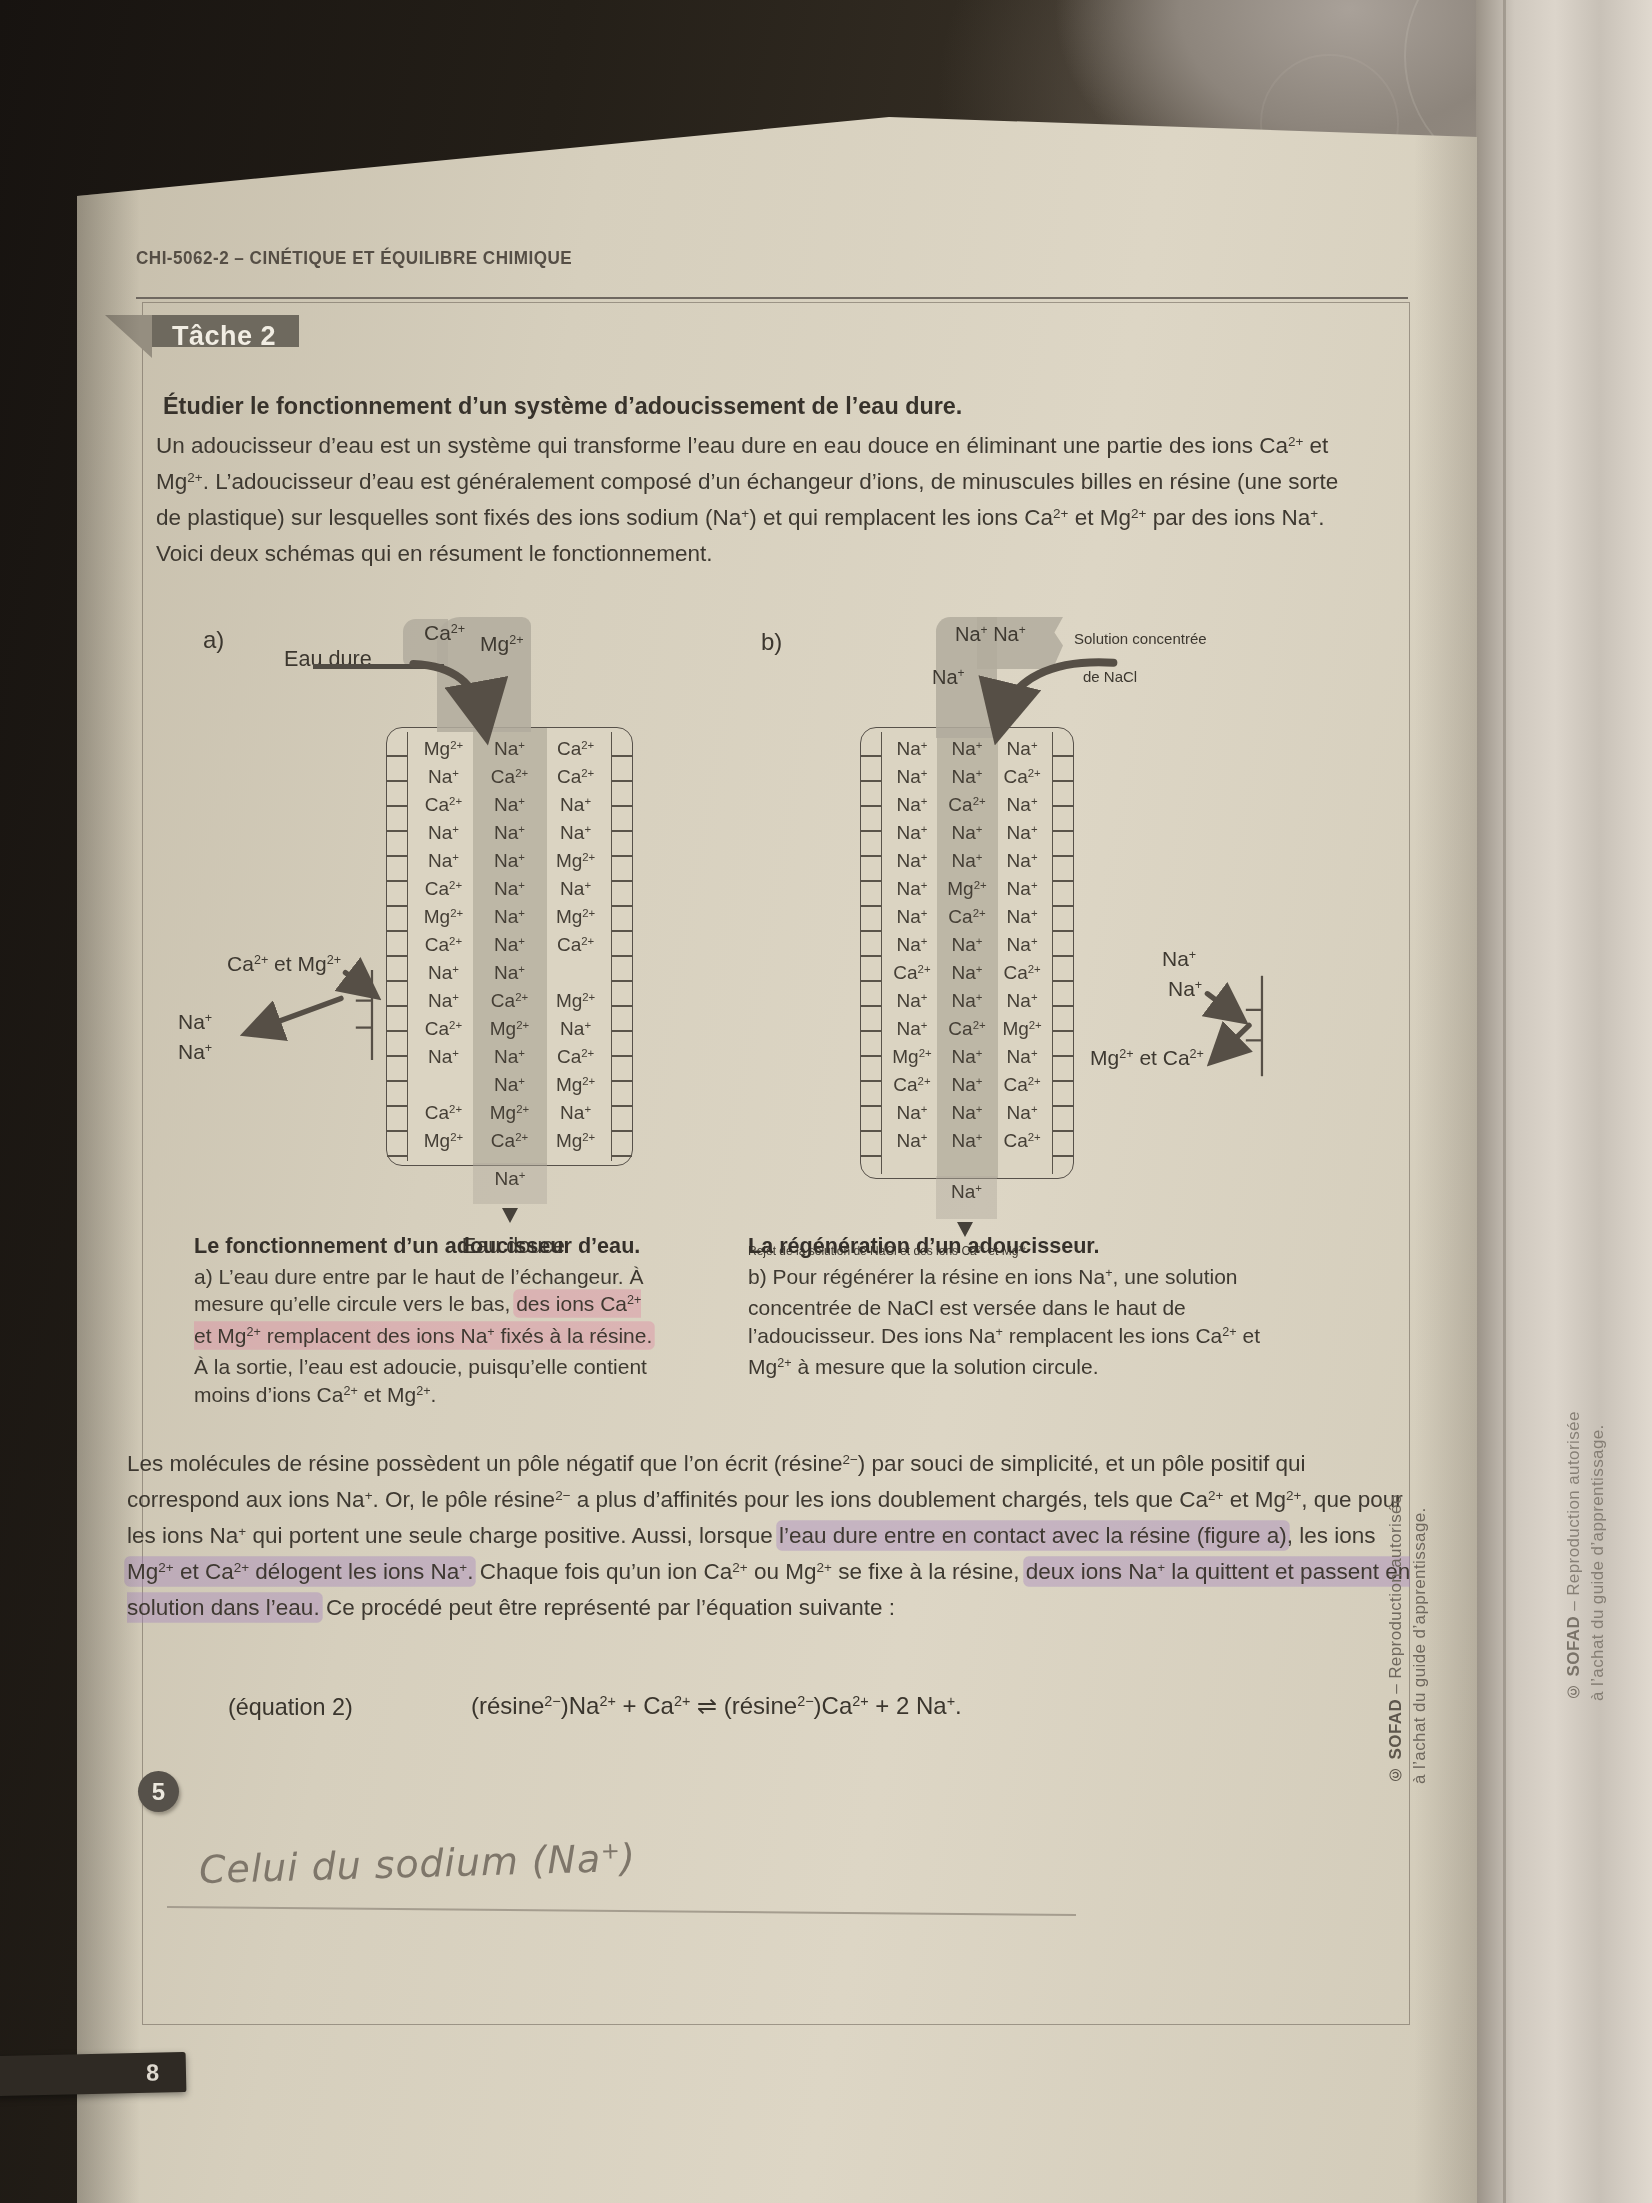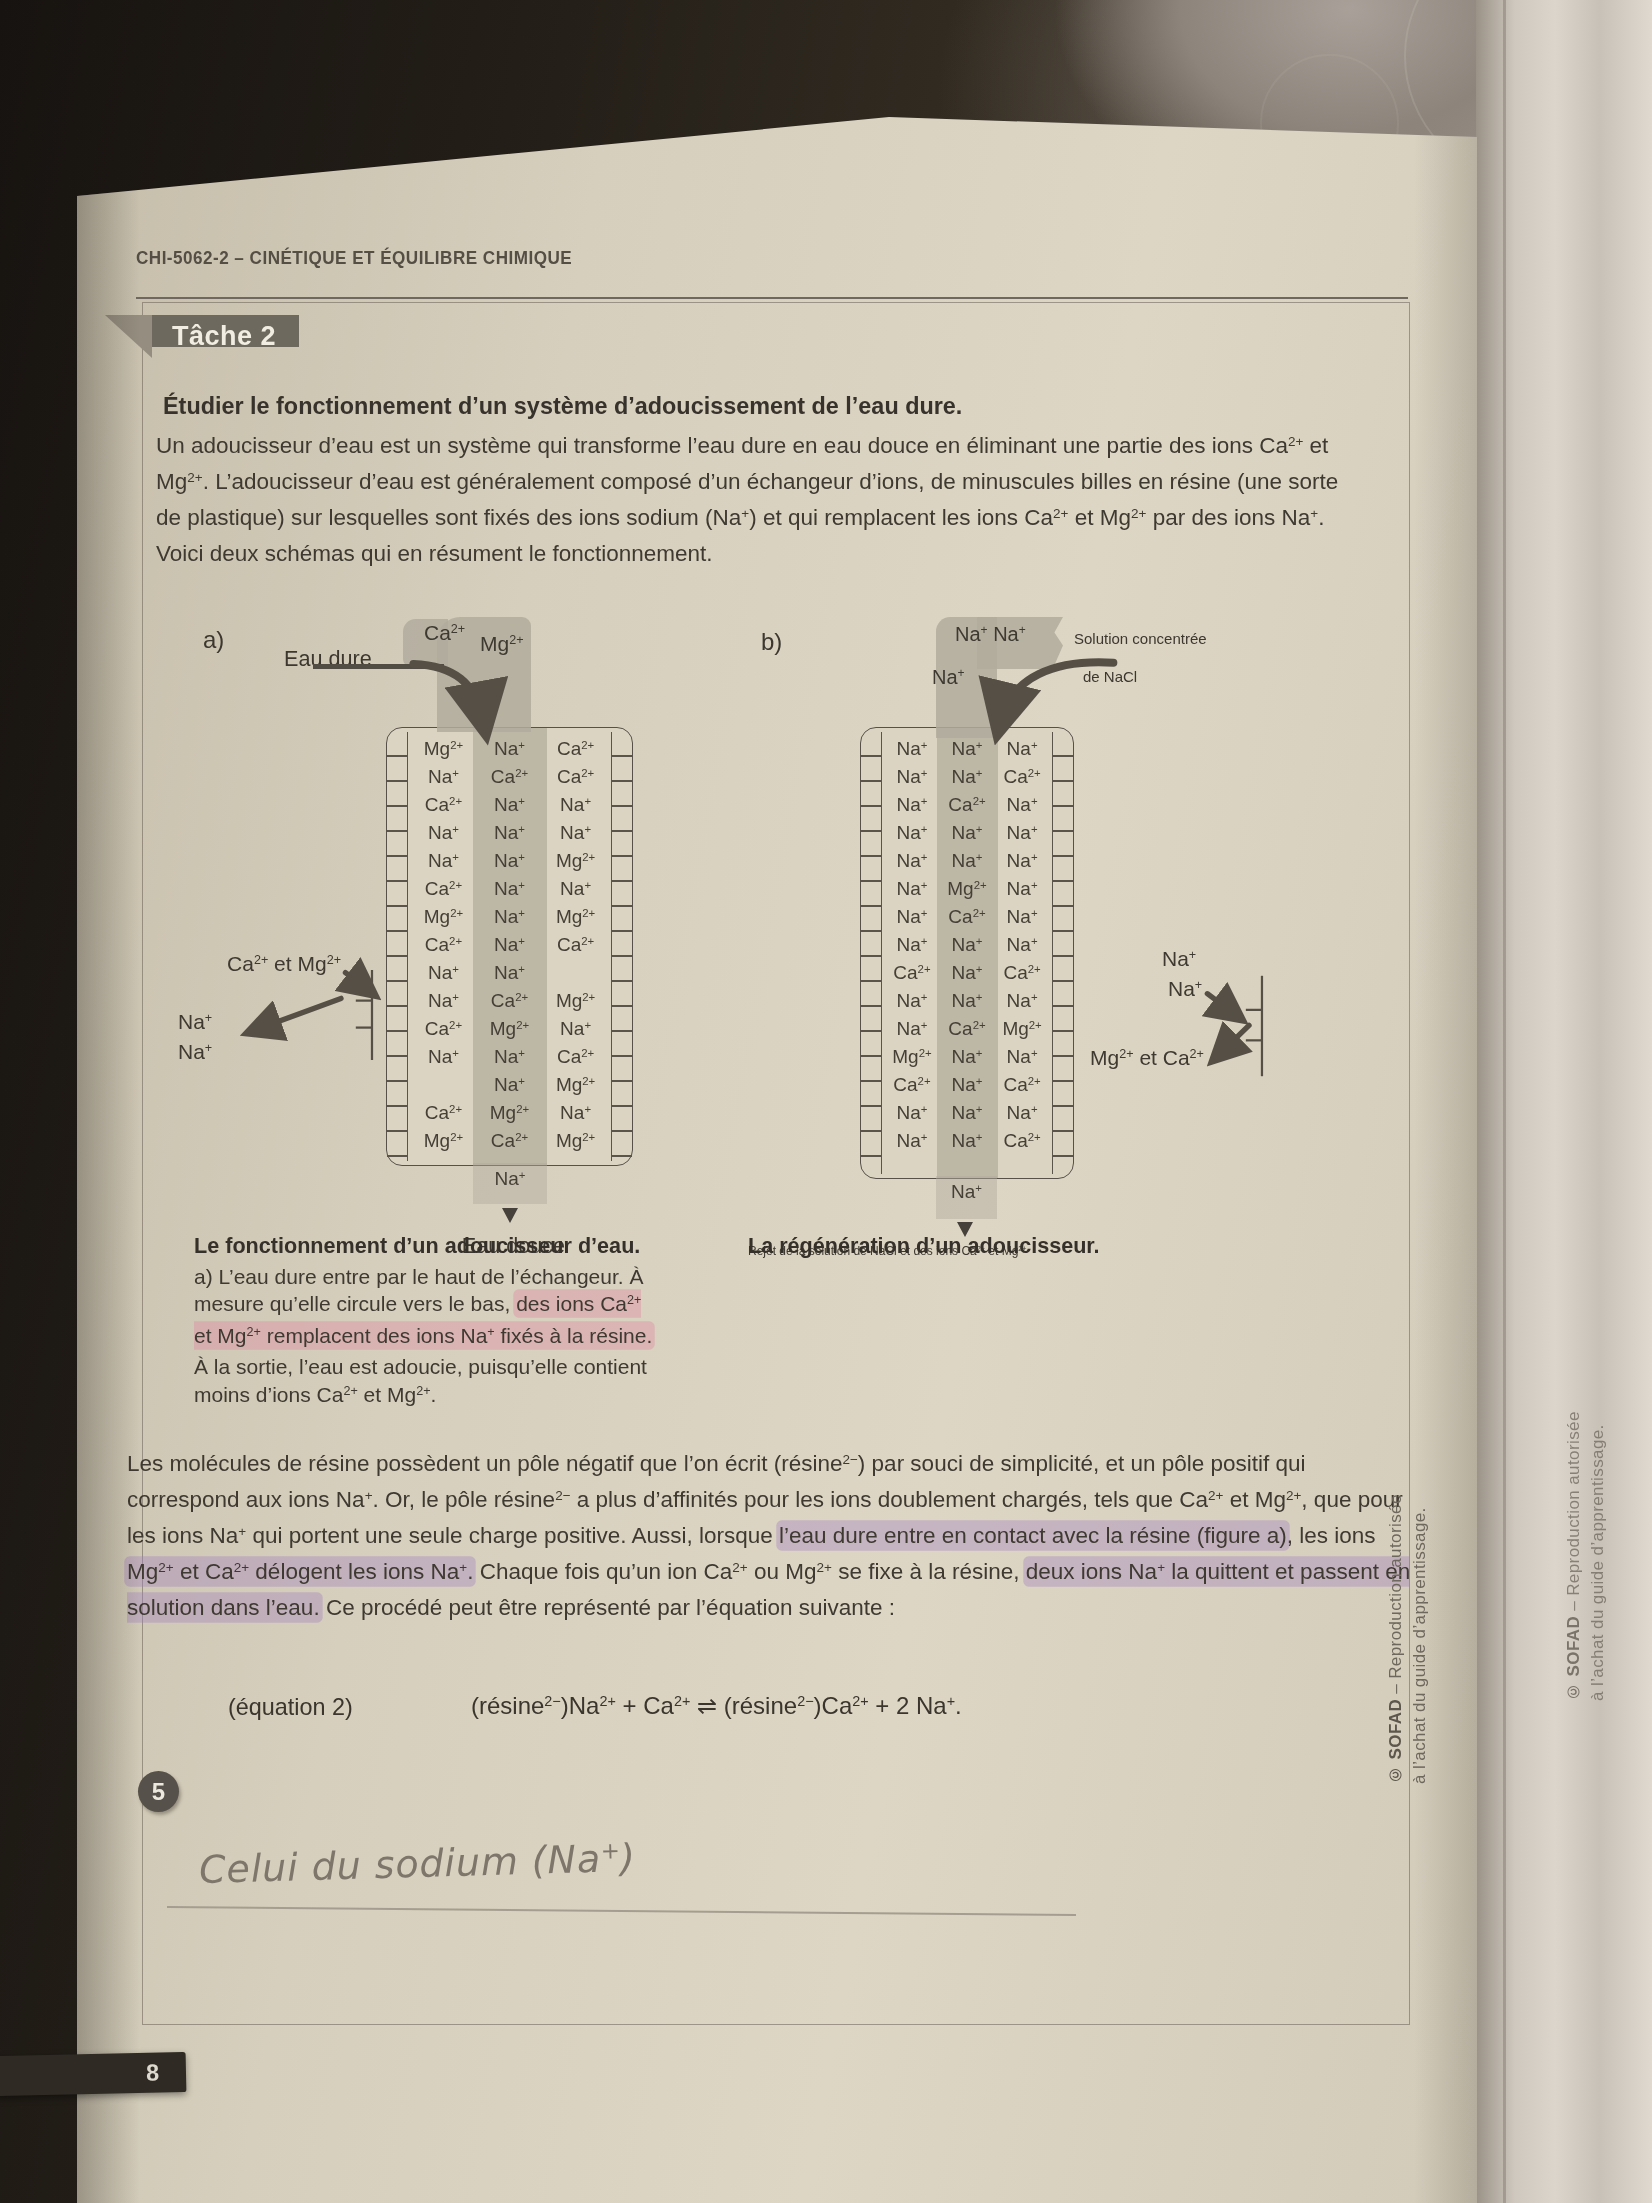--- a/index.html
+++ b/index.html
@@ -369,20 +369,21 @@
       <path d="M50,7 L16,40" fill="none" stroke="#564f46" stroke-width="6" stroke-linecap="round" marker-end="url(#m6)"></path>
     </svg>
     <div class="abs ann" style="left:1013px;top:929px;">Mg<sup>2+</sup> et Ca<sup>2+</sup></div>
 
     <div class="abs" style="left:117px;top:1116px;width:461px;">
       <div class="col-head">Le fonctionnement d’un adoucisseur d’eau.</div>
       <div class="col-body"><span>a) L’eau dure entre par le haut de l’échangeur. À mesure qu’elle circule vers le bas, </span><span class="hl1">des ions Ca<sup>2+</sup> et Mg<sup>2+</sup> remplacent des ions Na<sup>+</sup> fixés à la résine.</span><span> À la sortie, l’eau est adoucie, puisqu’elle contient moins d’ions Ca<sup>2+</sup> et Mg<sup>2+</sup>.</span></div>
     </div>
     <div class="abs" style="left:671px;top:1116px;width:540px;">
       <div class="col-head">La régénération d’un adoucisseur.</div>
+      <div class="col-body">b) Pour régénérer la résine en ions Na<sup>+</sup>, une solution concentrée de NaCl est versée dans le haut de l’adoucisseur. Des ions Na<sup>+</sup> remplacent les ions Ca<sup>2+</sup> et Mg<sup>2+</sup> à mesure que la solution circule.</div>
     </div>
 
     <div class="abs bigpara"><span>Les molécules de résine possèdent un pôle négatif que l’on écrit (résine<sup>2−</sup>) par souci de simplicité, et un pôle positif qui correspond aux ions Na<sup>+</sup>. Or, le pôle résine<sup>2−</sup> a plus d’affinités pour les ions doublement chargés, tels que Ca<sup>2+</sup> et Mg<sup>2+</sup>, que pour les ions Na<sup>+</sup> qui portent une seule charge positive. Aussi, lorsque </span><span class="hl2">l’eau dure entre en contact avec la résine (figure a)</span><span>, les ions </span><span class="hl2">Mg<sup>2+</sup> et Ca<sup>2+</sup> délogent les ions Na<sup>+</sup>.</span><span> Chaque fois qu’un ion Ca<sup>2+</sup> ou Mg<sup>2+</sup> se fixe à la résine, </span><span class="hl2">deux ions Na<sup>+</sup> la quittent et passent en solution dans l’eau.</span><span> Ce procédé peut être représenté par l’équation suivante :</span></div>
 
     <div class="abs eq-label">(équation 2)</div>
     <div class="abs eq-formula">(résine<sup>2−</sup>)Na<sup>2+</sup> + Ca<sup>2+</sup> ⇌ (résine<sup>2−</sup>)Ca<sup>2+</sup> + 2 Na<sup>+</sup>.</div>
 
     <div class="abs qbadge">5</div>
     <div class="abs handwrite">Celui du sodium (Na<sup>+</sup>)</div>
     <div class="abs answer-line"></div>

